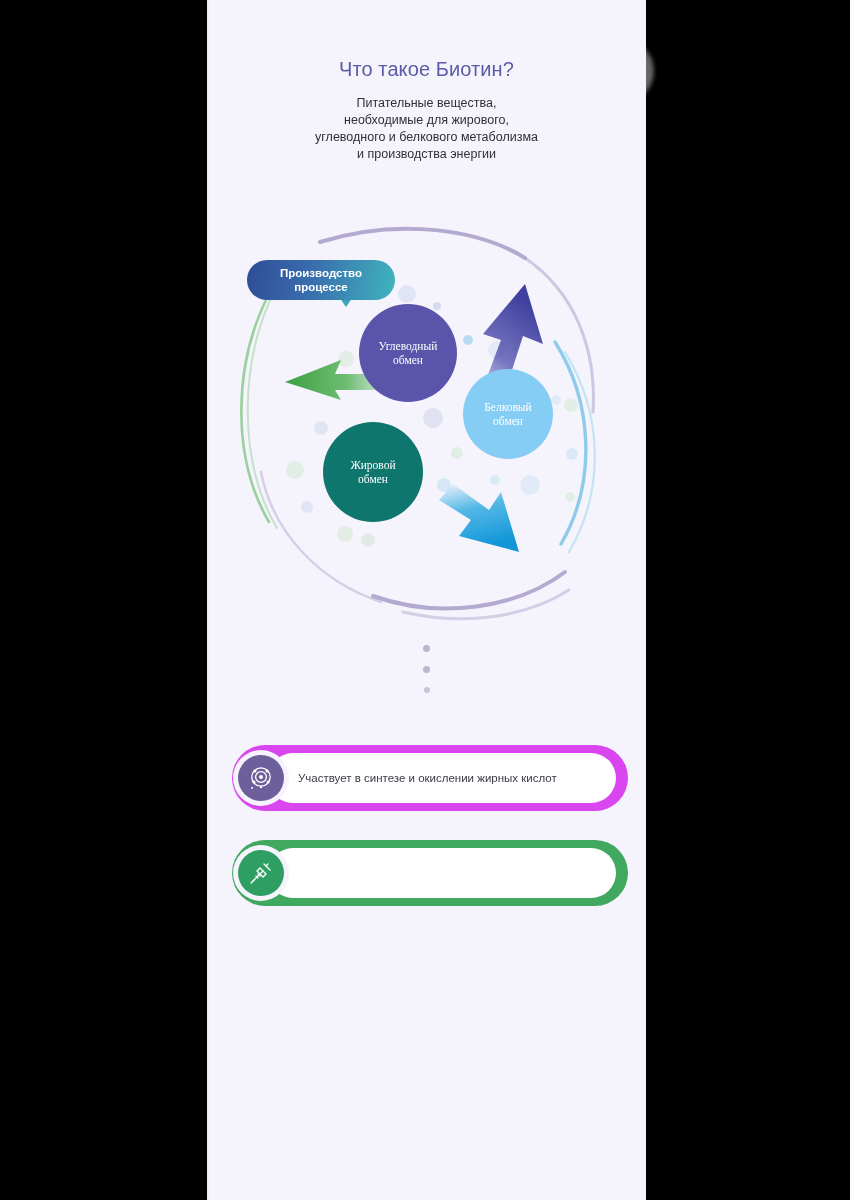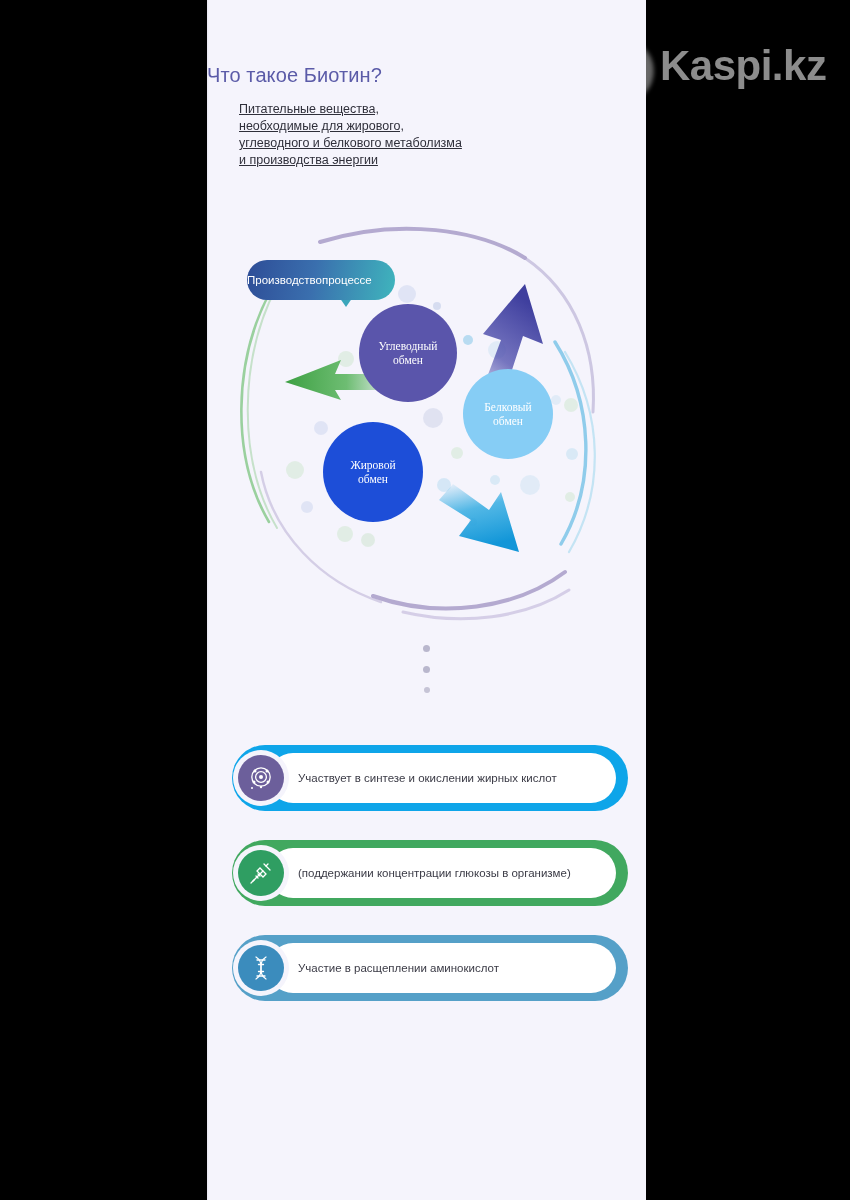--- a/index.html
+++ b/index.html
@@ -65,37 +65,35 @@
     width: 2px;
     background: linear-gradient(to right, #e8e6f2, #f5f4fc);
   }
 
   
   .header {
     position: absolute;
     left: 0;
     top: 58px;
     width: 439px;
-    text-align: left;
-    margin-top: 6px;
+    text-align: center;
   }
   .title {
     font-size: 20px;
     color: #5b5ba8;
     font-weight: normal;
     margin: 0 0 14px 0;
     letter-spacing: 0.1px;
   }
   .subtitle {
     font-size: 12.5px;
     line-height: 17px;
     color: #2f2f3a;
     margin: 0;
     padding: 0 32px;
-    text-decoration: underline;
   }
 
   
   .diagram {
     position: absolute;
     left: 18px;
     top: 222px;
     width: 410px;
     height: 410px;
   }
@@ -107,24 +105,26 @@
     top: 38px;
     width: 148px;
     height: 40px;
     border-radius: 20px;
     background: linear-gradient(100deg, #2e4d97 0%, #3a6fae 45%, #3fb5bd 100%);
     color: #ffffff;
     font-size: 11.5px;
     line-height: 14px;
     text-align: center;
     display: flex;
-    flex-direction: row;
+    flex-direction: column;
     align-items: center;
+    justify-content: center;
     box-sizing: border-box;
     z-index: 6;
+    font-weight: bold;
   }
   .bubble-tail {
     position: absolute;
     left: 112px;
     top: 72px;
     width: 0; height: 0;
     border-left: 9px solid transparent;
     border-right: 9px solid transparent;
     border-top: 13px solid #3ba6bb;
     z-index: 5;
@@ -150,21 +150,21 @@
   }
   .c-prot {
     left: 238px; top: 147px;
     width: 90px; height: 90px;
     background: #86cdf5;
     font-size: 11.5px;
   }
   .c-fat {
     left: 98px; top: 200px;
     width: 100px; height: 100px;
-    background: #1d4ed8;
+    background: #0f766e;
     font-size: 11.5px;
   }
 
   
   .dots {
     position: absolute;
     left: 0;
     top: 645px;
     width: 439px;
     display: flex;
@@ -218,40 +218,39 @@
     flex: 0 0 auto;
   }
   .card-text {
     position: relative;
     z-index: 3;
     margin-left: 14px;
     font-size: 11.5px;
     line-height: 16px;
     color: #3b3b46;
   }
-  .card-purple { background: #0ea5e9; }
+  .card-purple { background: #d946ef; }
   .card-purple .card-icon { background: #6c5f9b; }
   .card-green  { background: #41a85f; }
   .card-green  .card-icon { background: #2f9e62; }
   .card-blue   { background: #55a0c8; }
   .card-blue   .card-icon { background: #3b8cbd; }
 </style>
 </head>
 <body>
 
 <div id="stage">
 
   <div class="watermark-badge">
     <svg width="66" height="66" viewBox="0 0 66 66">
       <circle cx="33" cy="33" r="32" fill="#ffffff" opacity="0.85"></circle>
       <circle cx="33" cy="22" r="8" fill="#f5f4fc"></circle>
       <path d="M16 52c0-10 8-17 17-17s17 7 17 17z" fill="#f5f4fc"></path>
     </svg>
   </div>
-  <div class="watermark">Kaspi.kz</div>
 
   <div id="panel">
 
     <div class="header">
       <h1 class="title">Что такое Биотин?</h1>
       <p class="subtitle">Питательные вещества,<br>необходимые для жирового,<br>углеводного и белкового метаболизма<br>и производства энергии</p>
     </div>
 
     <div class="diagram">
 
@@ -383,36 +382,19 @@
             <path d="M7 23 L17 13"></path>
             <path d="M14 10 L20 16 L17 19 L11 13 Z"></path>
             <path d="M18 6 L24 12"></path>
             <path d="M20 8 L22 6"></path>
             <path d="M5 25 L8 22"></path>
             <path d="M12 16 L14 18"></path>
             <path d="M10 18 L12 20"></path>
           </svg>
         </div>
         <div class="card-text">
-          <div>(поддержании концентрации глюкозы в организме)</div>
         </div>
       </div>
 
-      <div class="card card-blue">
-        <div class="card-inner"></div>
-        <div class="card-icon">
-          <svg width="30" height="30" viewBox="0 0 30 30" fill="none" stroke="#ffffff" stroke-width="1.3" stroke-linecap="round">
-            <path d="M10 4 C 20 10 10 20 20 26"></path>
-            <path d="M20 4 C 10 10 20 20 10 26"></path>
-            <path d="M11 7 L19 7"></path>
-            <path d="M12.5 11.5 L17.5 11.5"></path>
-            <path d="M12.5 18.5 L17.5 18.5"></path>
-            <path d="M11 23 L19 23"></path>
-          </svg>
-        </div>
-        <div class="card-text">
-          <span>Участие в расщеплении аминокислот</span>
-        </div>
-      </div>
 
     </div>
   </div>
 </div>
 
 </body></html>

